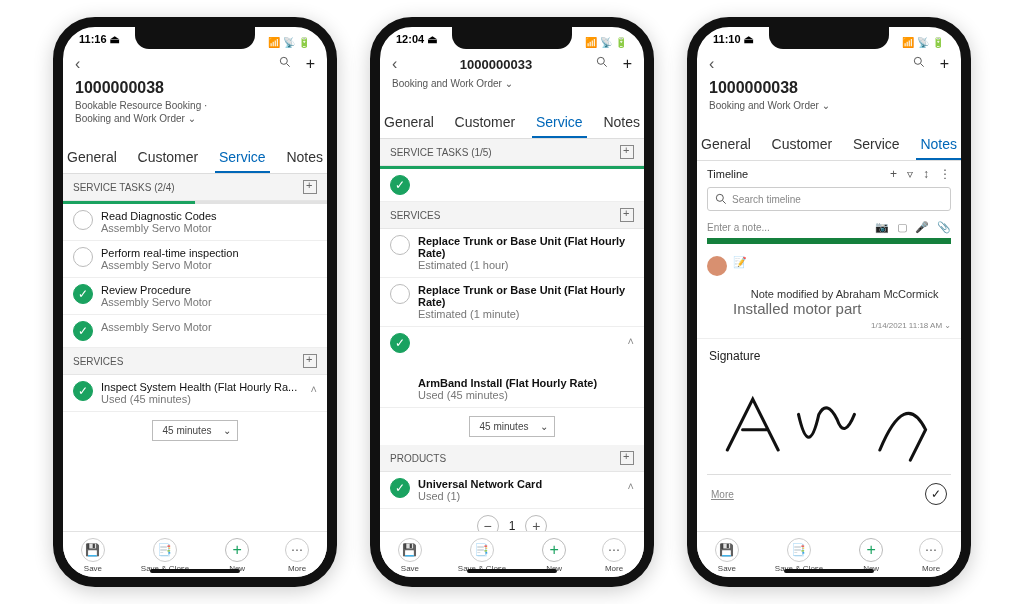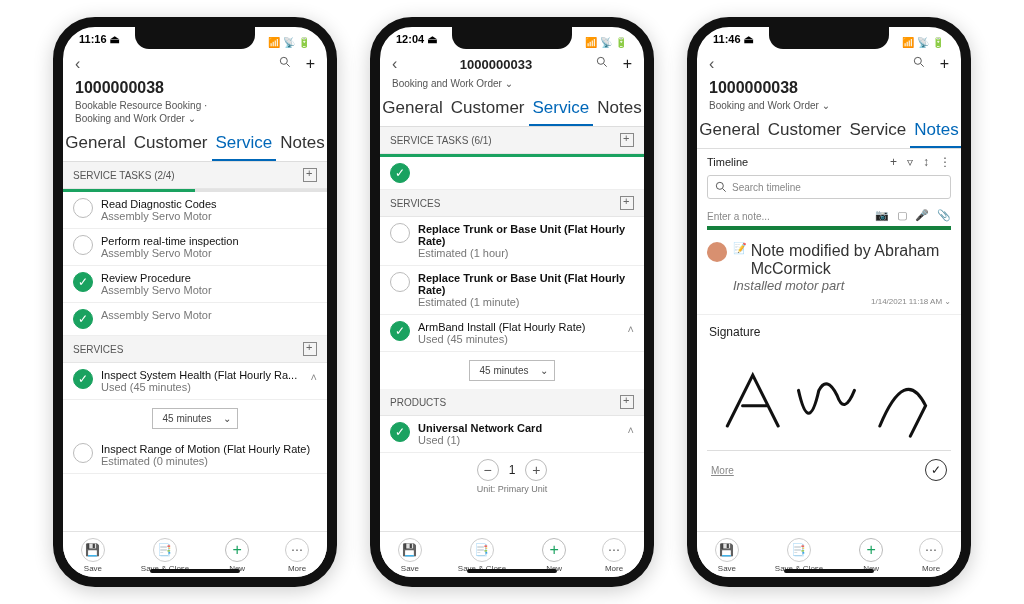--- a/index.html
+++ b/index.html
@@ -48,24 +48,24 @@
     color: #222;
   }
   .top-row {
     display: flex; justify-content: space-between; align-items: center;
     padding: 4px 12px;
   }
   .top-icons { display: flex; gap: 14px; }
   .title { font-size: 16px; font-weight: 600; padding: 2px 12px;}
   .subtitle { font-size: 10px; color: #555; padding: 1px 12px;}
   .tabs {
-    display: flex; justify-content: center;
+    display: flex; justify-content: space-between;
     border-bottom: 1px solid #ddd;
-    margin-top: 2px;
-    font-size: 17px;
+    margin-top: 18px;
+    font-size: 14px;
   }
   .tab { padding: 6px 4px; color: #333; cursor:pointer;}
   .tab.active { color: #0067b8; border-bottom: 2px solid #0067b8; font-weight:500;}
   .section-header {
     display: flex; justify-content: space-between; align-items:center;
     background: #f4f4f4; font-size: 10px; color:#555;
     padding: 6px 10px; border-bottom:1px solid #e5e5e5;
   }
   .progress { height:3px; background:#e2e2e2; position:relative;}
   .progress-fill { height:100%; background:#1aa260;}
@@ -95,27 +95,27 @@
     background:#fff;
   }
   .bb-btn { display:flex; flex-direction:column; align-items:center; gap:2px; font-size:8px; color:#444; cursor:pointer;}
   .bb-icon { width:24px; height:24px; border:1px solid #ccc; border-radius:50%; display:flex; align-items:center; justify-content:center; font-size:12px; color:#555;}
   .bb-icon.plus { color:#1aa260; font-size:16px; border-color:#bbb;}
   .home-ind { position:absolute; bottom:4px; left:50%; transform:translateX(-50%); width:90px; height:4px; background:#111; border-radius:3px;}
   .scroll { flex:1; overflow:hidden;}
   .timeline-hdr { display:flex; justify-content:space-between; align-items:center; padding:6px 10px; font-size:11px;}
   .tl-icons { display:flex; gap:10px; color:#555; font-size:12px;}
   .search-box { margin:0 10px 6px; border:1px solid #ccc; border-radius:3px; padding:4px 6px; font-size:10px; color:#888; display:flex; align-items:center; gap:4px;}
-  .note-entry { margin:4px 10px; border-bottom:4px solid #15803d; padding:4px 0; font-size:10px; color:#888; display:flex; justify-content:space-between; align-items:flex-end;}
+  .note-entry { margin:4px 10px; border-bottom:6px solid #15803d; padding:4px 0; font-size:10px; color:#888; display:flex; justify-content:space-between; align-items:center;}
   .entry-icons { display:flex; gap:8px; color:#888; font-size:11px;}
   .note-item { display:flex; gap:6px; padding:8px 10px; border-bottom:1px solid #eee; }
   .avatar { width:20px; height:20px; border-radius:50%; background:#d89070; flex-shrink:0;}
   .note-body { flex:1;}
-  .note-title { font-size:16px; color:#333;}
-  .note-sub { font-size:13px; color:#666;font-style:italic;}
+  .note-title { font-size:11px; color:#333;margin-top:32px;}
+  .note-sub { font-size:15px; color:#666;}
   .note-date { font-size:8px; color:#888; text-align:right; margin-top:4px;}
   .sig-label { font-size:12px; padding:10px 12px 2px;}
   .sig-canvas { height:110px; margin:0 10px; position:relative; border-bottom:1px solid #ddd;}
   .sig-footer { display:flex; justify-content:space-between; align-items:center; padding:8px 14px; font-size:10px;}
   .sig-clear { color:#888; text-decoration:underline; cursor:pointer;}
   .sig-ok { width:22px; height:22px; border:1.5px solid #333; border-radius:50%; display:flex; align-items:center; justify-content:center; font-size:12px;}
   .add-box-icon { width:14px; height:14px; border:1px solid #888; position:relative; display:inline-block;}
   .add-box-icon::after { content:"+"; position:absolute; top:-2px; left:2px; font-size:11px; color:#666;}
   svg.icon { width:14px; height:14px; stroke:#444; fill:none; stroke-width:1.5;}
 </style>
@@ -199,27 +199,20 @@
           </div>
           <div class="item-body">
             <div class="item-title">Inspect System Health (Flat Hourly Ra...</div>
             <div class="item-sub">Used (45 minutes)</div>
           </div>
           <span class="chev">˄</span>
         </div>
       <div class="duration-row">
           <div class="duration-select"><span>45 minutes</span> <span style="position:absolute;right:6px;">⌄</span></div>
         </div>
-      <div class="item">
-          <div class="circle"></div>
-          <div class="item-body">
-            <div class="item-title">Inspect Range of Motion (Flat Hourly Rate)</div>
-            <div class="item-sub">Estimated (0 minutes)</div>
-          </div>
-        </div>
     </div>
     <div class="bottom-bar">
       <div class="bb-btn">
           <div class="bb-icon">💾</div>
           <span>Save</span>
         </div>
       <div class="bb-btn">
           <div class="bb-icon">📑</div>
           <span>Save &amp; Close</span>
         </div>
@@ -256,21 +249,21 @@
     </div>
     <div class="subtitle">Booking and Work Order ⌄</div>
     <div class="tabs">
       <div class="tab">General</div>
       <div class="tab">Customer</div>
       <div class="tab active">Service</div>
       <div class="tab">Notes</div>
     </div>
     <div class="scroll">
       <div class="section-header">
-          <span>SERVICE TASKS (6/1)</span>
+          <span>SERVICE TASKS (1/5)</span>
           <span class="add-box-icon"></span>
         </div>
       <div class="progress">
           <div class="progress-fill" style="width:100%"></div>
         </div>
       <div class="item">
           <div class="circle done">
             <span class="check">✓</span>
           </div>
         </div>
@@ -290,21 +283,21 @@
           <div class="item-body">
             <div class="item-title" style="font-weight:600;">Replace Trunk or Base Unit (Flat Hourly Rate)</div>
             <div class="item-sub">Estimated (1 minute)</div>
           </div>
         </div>
       <div class="item">
           <div class="circle done">
             <span class="check">✓</span>
           </div>
           <div class="item-body">
-            <div class="item-title" style="font-weight:400;">ArmBand Install (Flat Hourly Rate)</div>
+            <div class="item-title" style="font-weight:700;margin-top:44px;">ArmBand Install (Flat Hourly Rate)</div>
             <div class="item-sub">Used (45 minutes)</div>
           </div>
           <span class="chev">˄</span>
         </div>
       <div class="duration-row">
           <div class="duration-select"><span>45 minutes</span> <span style="position:absolute;right:6px;">⌄</span></div>
         </div>
       <div class="section-header">
           <span>PRODUCTS</span>
           <span class="add-box-icon"></span>
@@ -346,21 +339,21 @@
           <span>More</span>
         </div>
     </div>
   </div>
   <div class="home-ind"></div>
 </div>
 
 <div class="phone">
   <div class="notch"></div>
   <div class="status-bar">
-    <span>11:46 ⏏</span>
+    <span>11:10 ⏏</span>
     <span class="status-icons">📶 📡 🔋</span>
   </div>
   <div class="screen">
     <div class="top-row">
       <span style="font-size:16px;color:#555;">‹</span>
       <span class="top-icons">
         <span><svg class="icon" viewBox="0 0 24 24">
               <circle cx="10" cy="10" r="6"></circle>
               <path d="M15 15l5 5"></path>
             </svg></span>

